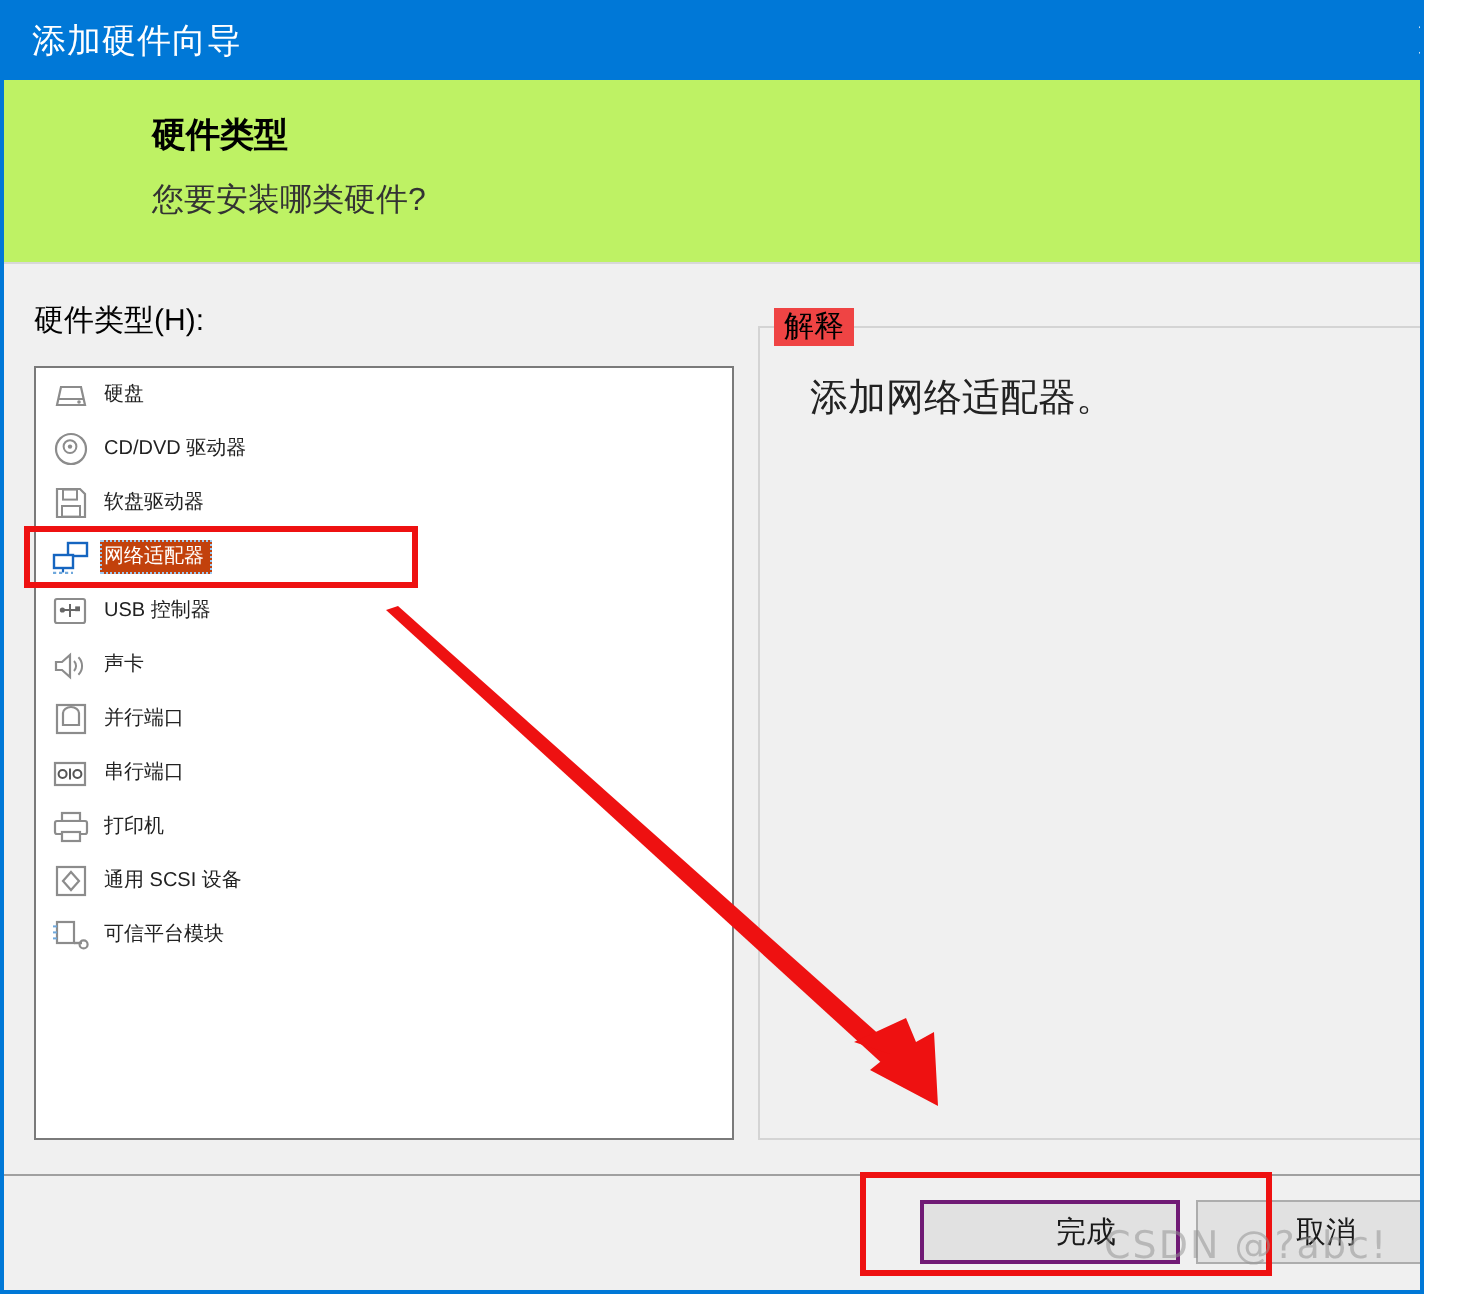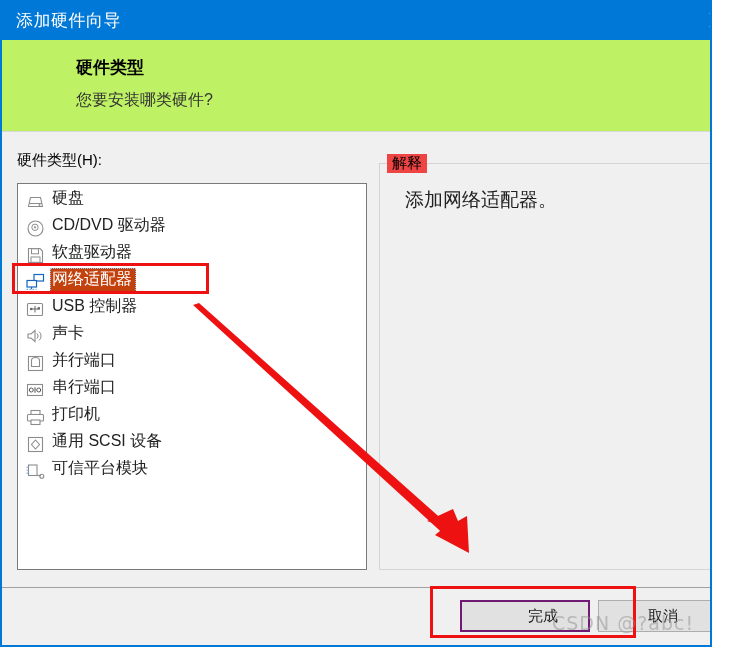--- a/index.html
+++ b/index.html
@@ -97,23 +97,23 @@
     height: 387px;
     background: #ffffff;
     border: 1px solid #7a7a7a;
     box-sizing: border-box;
     overflow: hidden;
   }
   .list-item {
     position: relative;
     height: 27px;
     display: flex;
-    align-items: flex-end;
+    align-items: center;
     padding-left: 6px;
-    font-size: 16px;
+    font-size: 10px;
     color: #222222;
     white-space: nowrap;
     cursor: default;
   }
   .list-item .ico {
     width: 22px;
     height: 20px;
     margin-right: 4px;
     flex: 0 0 22px;
     display: flex;

